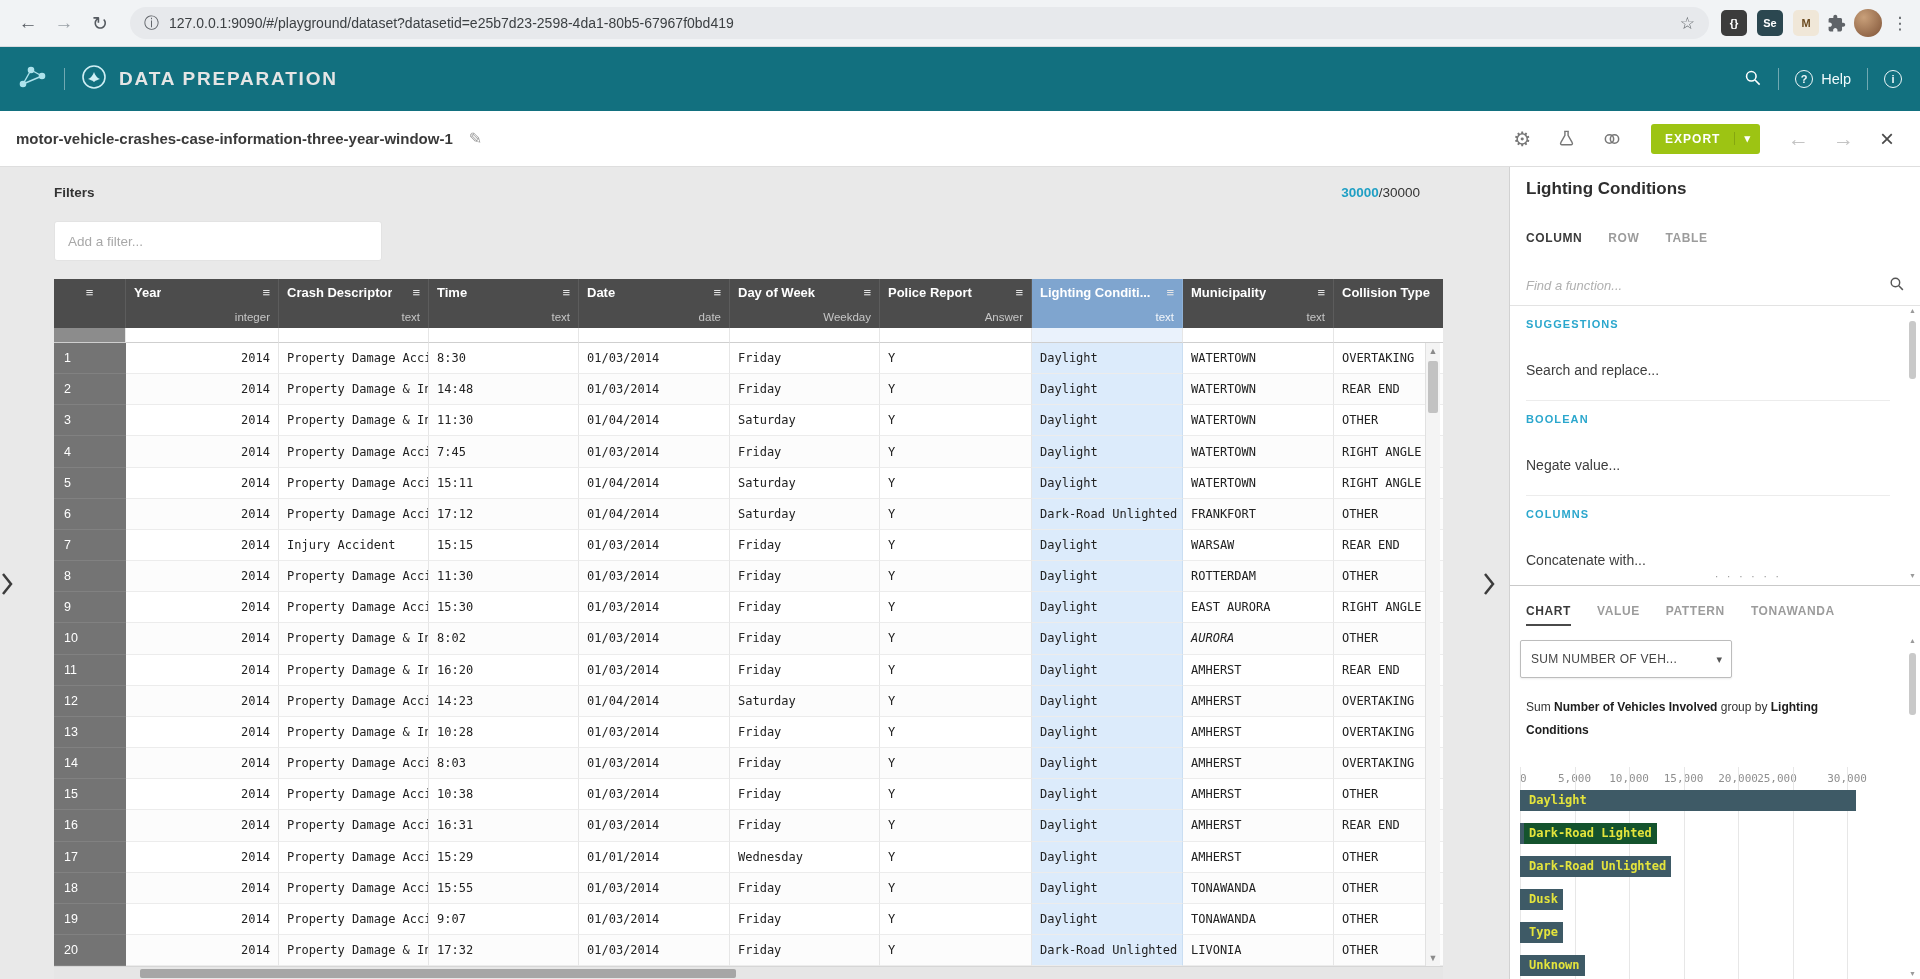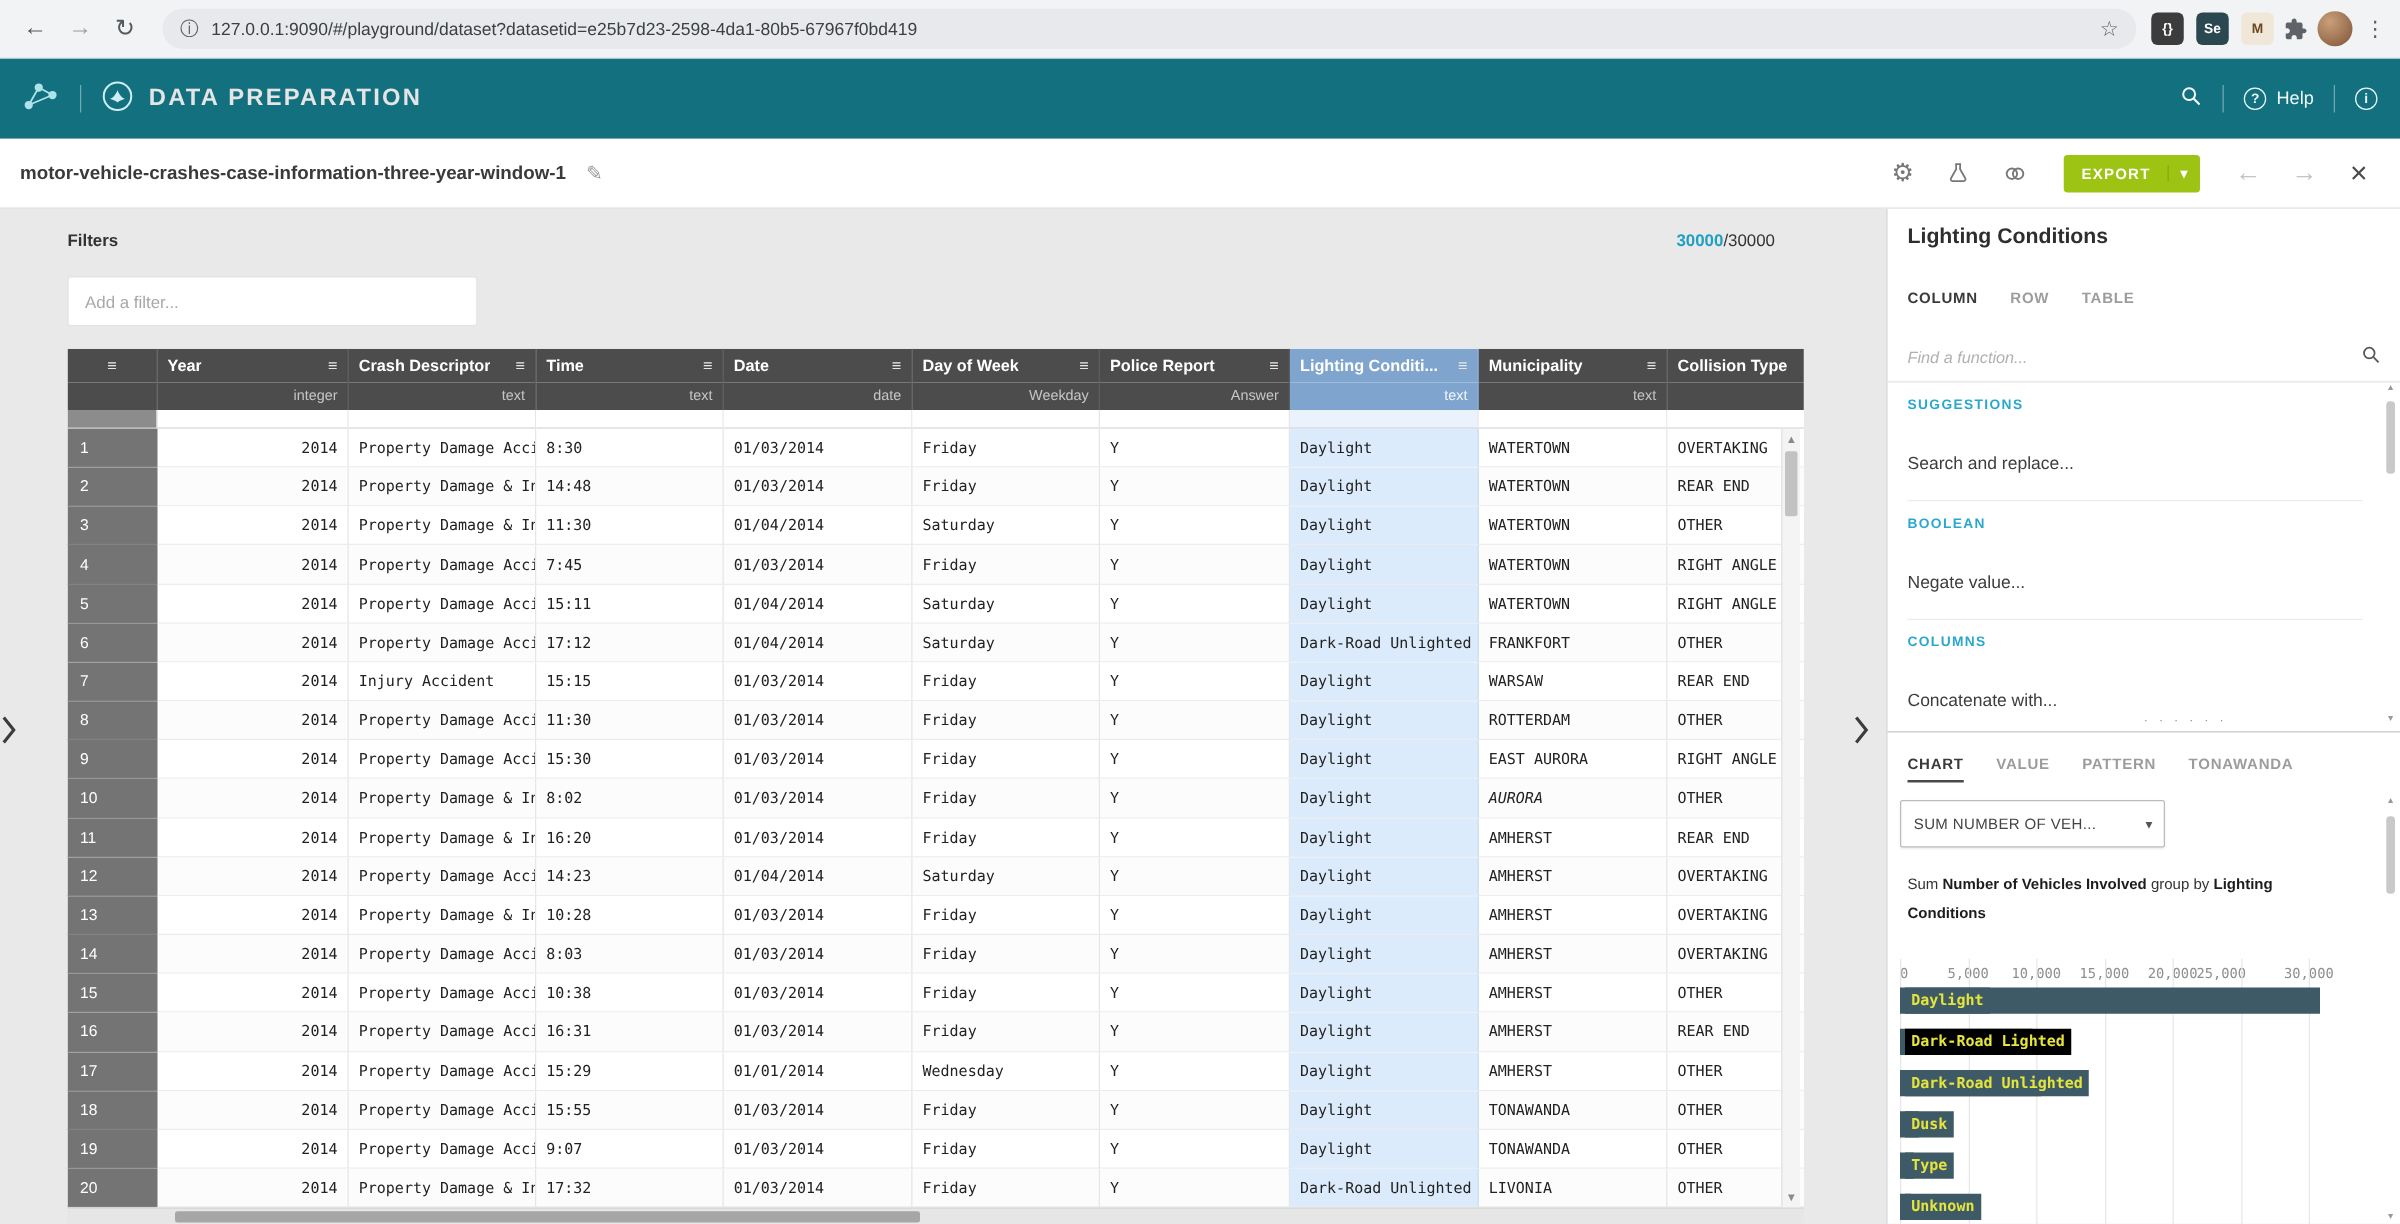--- a/index.html
+++ b/index.html
@@ -635,21 +635,21 @@
       <div class="gline" style="left: 272.581px;"></div>
       <div class="gline" style="left: 327.097px;"></div>
     </div>
   <div class="bars" id="bars">
       <div class="brow">
         <div class="bar" style="width: 335.819px; background: rgb(62, 90, 102);"></div>
         <span class="blabel" style="background: rgb(62, 90, 102); color: rgb(228, 228, 60);">Daylight</span>
       </div>
       <div class="brow">
         <div class="bar" style="width: 105.761px; background: rgb(62, 90, 102);"></div>
-        <span class="blabel" style="background: #000000; color: rgb(228, 228, 60);">Dark-Road Lighted</span>
+        <span class="blabel" style="background: #14532d; color: rgb(228, 228, 60);">Dark-Road Lighted</span>
       </div>
       <div class="brow">
         <div class="bar" style="width: 113.394px; background: rgb(62, 90, 102);"></div>
         <span class="blabel" style="background: rgb(62, 90, 102); color: rgb(228, 228, 60);">Dark-Road Unlighted</span>
       </div>
       <div class="brow">
         <div class="bar" style="width: 15.2645px; background: rgb(62, 90, 102);"></div>
         <span class="blabel" style="background: rgb(62, 90, 102); color: rgb(228, 228, 60);">Dusk</span>
       </div>
       <div class="brow">

